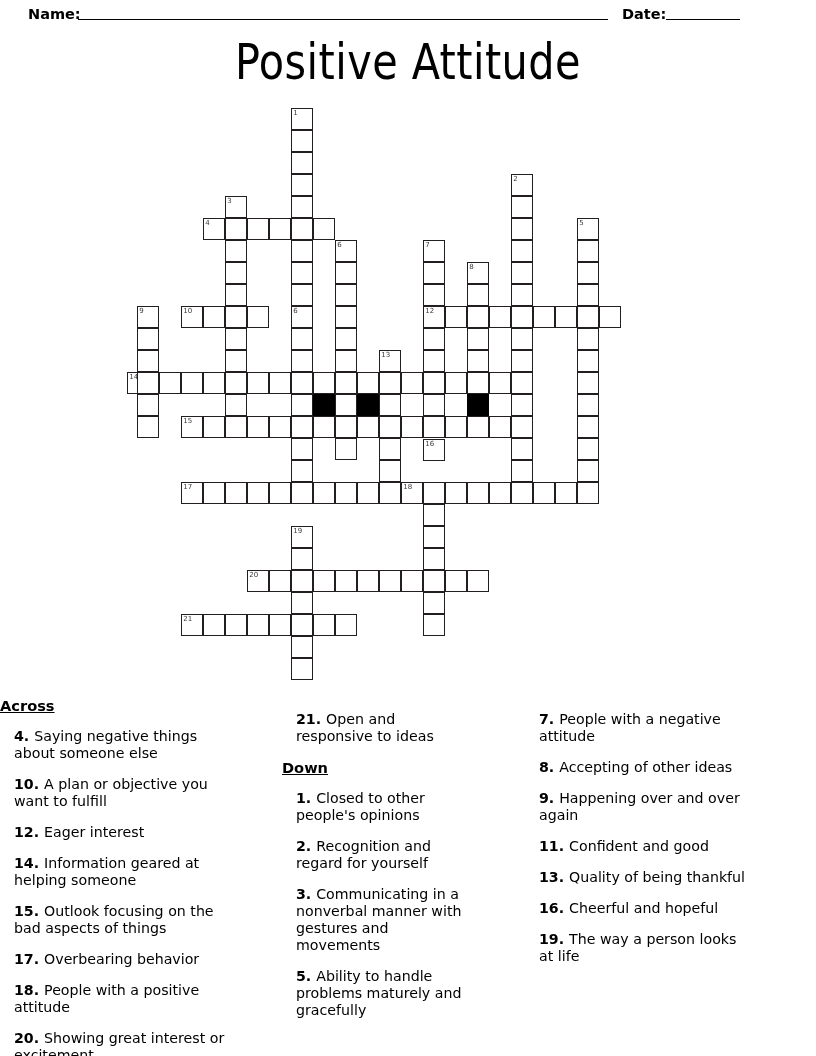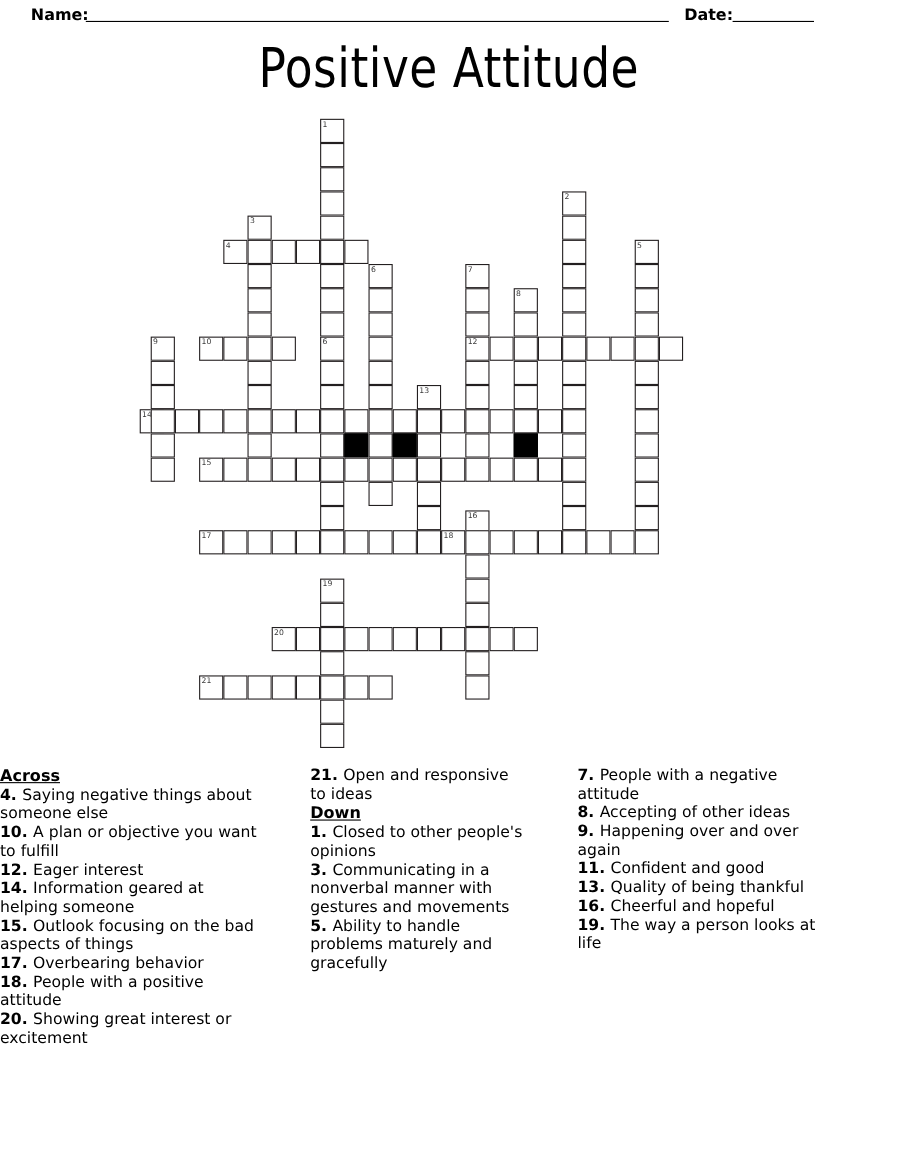--- a/index.html
+++ b/index.html
@@ -123,21 +123,21 @@
 
   .section-heading {
     font-weight: 700;
     font-size: 14.6px;
     text-decoration: underline;
     display: block;
     margin: 0 0 1px 0;
   }
   .clue {
     display: block;
-    margin: 0;
+    margin: 14px;
   }
   .clue .n {
     font-weight: 700;
   }
 </style>
 </head>
 <body>
 
 <div id="header">
   <span id="name-label">Name:</span>
@@ -297,21 +297,21 @@
     <div class="cell" style="left: 489px; top: 416px;"></div>
     <div class="cell" style="left: 511px; top: 416px;"></div>
     <div class="cell" style="left: 577px; top: 416px;"></div>
     <div class="cell" style="left: 291px; top: 438px;"></div>
     <div class="cell" style="left: 335px; top: 438px;"></div>
     <div class="cell" style="left: 379px; top: 438px;"></div>
     <div class="cell" style="left: 511px; top: 438px;"></div>
     <div class="cell" style="left: 577px; top: 438px;"></div>
     <div class="cell" style="left: 291px; top: 460px;"></div>
     <div class="cell" style="left: 379px; top: 460px;"></div>
-    <div class="cell" style="left: 423px; top: 464px;">
+    <div class="cell" style="left: 423px; top: 439px;">
       <span class="num">16</span>
     </div>
     <div class="cell" style="left: 511px; top: 460px;"></div>
     <div class="cell" style="left: 577px; top: 460px;"></div>
     <div class="cell" style="left: 181px; top: 482px;">
       <span class="num">17</span>
     </div>
     <div class="cell" style="left: 203px; top: 482px;"></div>
     <div class="cell" style="left: 225px; top: 482px;"></div>
     <div class="cell" style="left: 247px; top: 482px;"></div>
@@ -378,20 +378,21 @@
       <span class="clue"><span class="n">14. </span><span>Information geared at helping someone</span></span>
       <span class="clue"><span class="n">15. </span><span>Outlook focusing on the bad aspects of things</span></span>
       <span class="clue"><span class="n">17. </span><span>Overbearing behavior</span></span>
       <span class="clue"><span class="n">18. </span><span>People with a positive attitude</span></span>
       <span class="clue"><span class="n">20. </span><span>Showing great interest or excitement</span></span>
     </div>
   <div class="clue-col col2">
       <span class="clue"><span class="n">21. </span><span>Open and responsive to ideas</span></span>
       <span class="section-heading">Down</span>
       <span class="clue"><span class="n">1. </span><span>Closed to other people's opinions</span></span>
+      <span class="clue"><span class="n">2. </span><span>Recognition and regard for yourself</span></span>
       <span class="clue"><span class="n">3. </span><span>Communicating in a nonverbal manner with gestures and movements</span></span>
       <span class="clue"><span class="n">5. </span><span>Ability to handle problems maturely and gracefully</span></span>
     </div>
   <div class="clue-col col3">
       <span class="clue"><span class="n">7. </span><span>People with a negative attitude</span></span>
       <span class="clue"><span class="n">8. </span><span>Accepting of other ideas</span></span>
       <span class="clue"><span class="n">9. </span><span>Happening over and over again</span></span>
       <span class="clue"><span class="n">11. </span><span>Confident and good</span></span>
       <span class="clue"><span class="n">13. </span><span>Quality of being thankful</span></span>
       <span class="clue"><span class="n">16. </span><span>Cheerful and hopeful</span></span>

